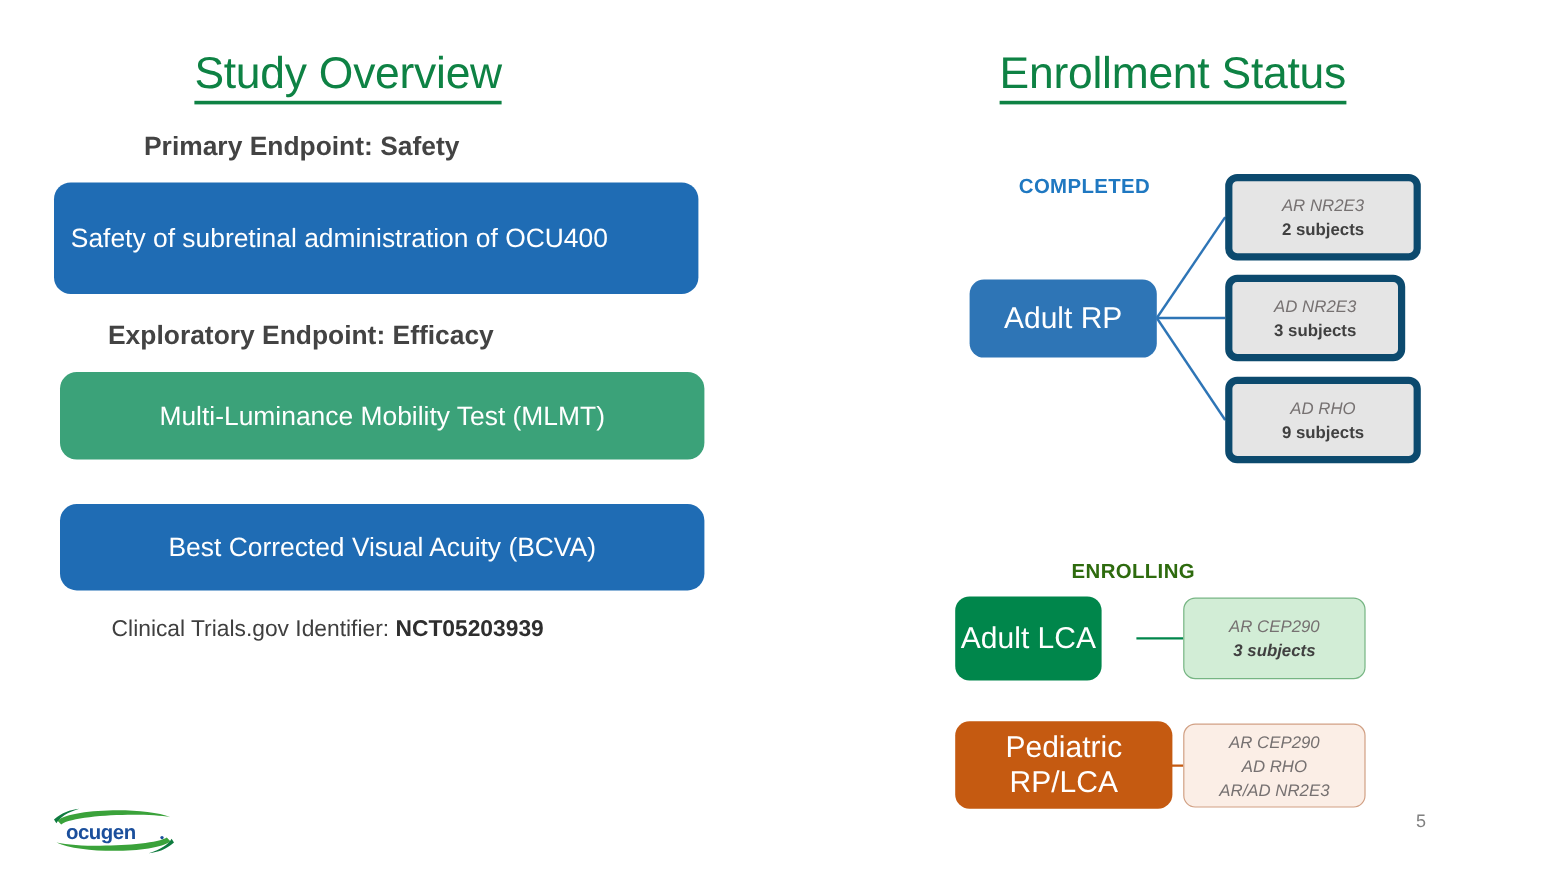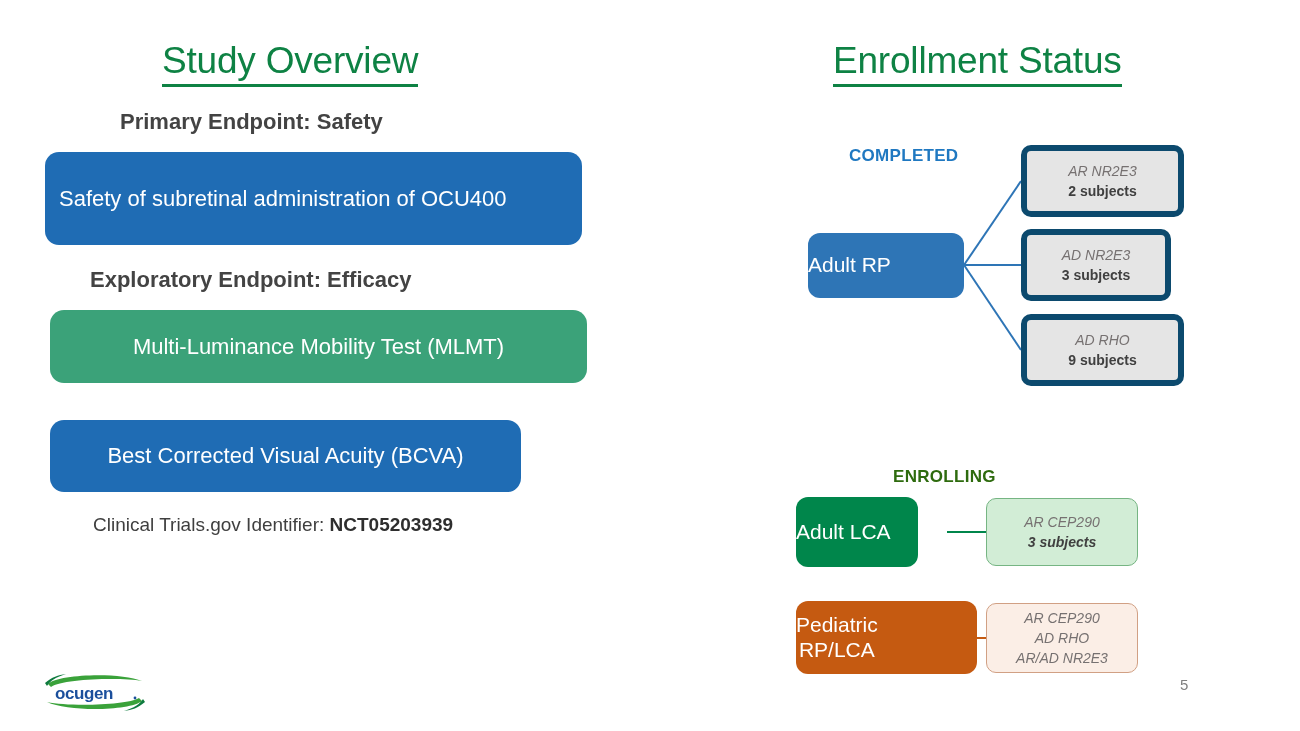--- a/index.html
+++ b/index.html
@@ -62,21 +62,21 @@
   #primary-endpoint-pill {
     left: 45px; top: 152px; width: 537px; height: 93px;
     padding-left: 14px;
     justify-content: flex-start;
   }
   #mlmt-pill {
     left: 50px; top: 310px; width: 537px; height: 73px;
     justify-content: center;
   }
   #bcva-pill {
-    left: 50px; top: 420px; width: 471px; height: 72px;
+    left: 50px; top: 420px; width: 537px; height: 72px;
     justify-content: center;
   }
 
   #nct-line {
     left: 93px; top: 514px;
     font-size: 19px;
     color: #3F3F3F;
     white-space: nowrap;
   }
   #nct-line b { font-weight: bold; color: #2E2E2E; margin-top: 36px; }
@@ -98,23 +98,24 @@
     margin-top: 32px;
   }
   #completed-heading { left: 849px; top: 114px; color: #1F78C1; }
   #enrolling-heading { left: 893px; top: 435px; color: #2E6B0E; }
 
   
   .group-box {
     border-radius: 12px;
     display: flex;
     align-items: center;
+    justify-content: center;
     text-align: center;
     color: #ffffff;
-    font-size: 21px;
+    font-size: 25px;
     line-height: 1.15;
     box-sizing: border-box;
   }
   #adult-rp-box   { left: 808px; top: 233px; width: 156px; height: 65px; background: #2E75B6; }
   #adult-lca-box  { left: 796px; top: 497px; width: 122px; height: 70px; background: #00864B; }
   #pediatric-box  { left: 796px; top: 601px; width: 181px; height: 73px; background: #C55A11; }
 
   
   .cohort-box {
     border-radius: 10px;

